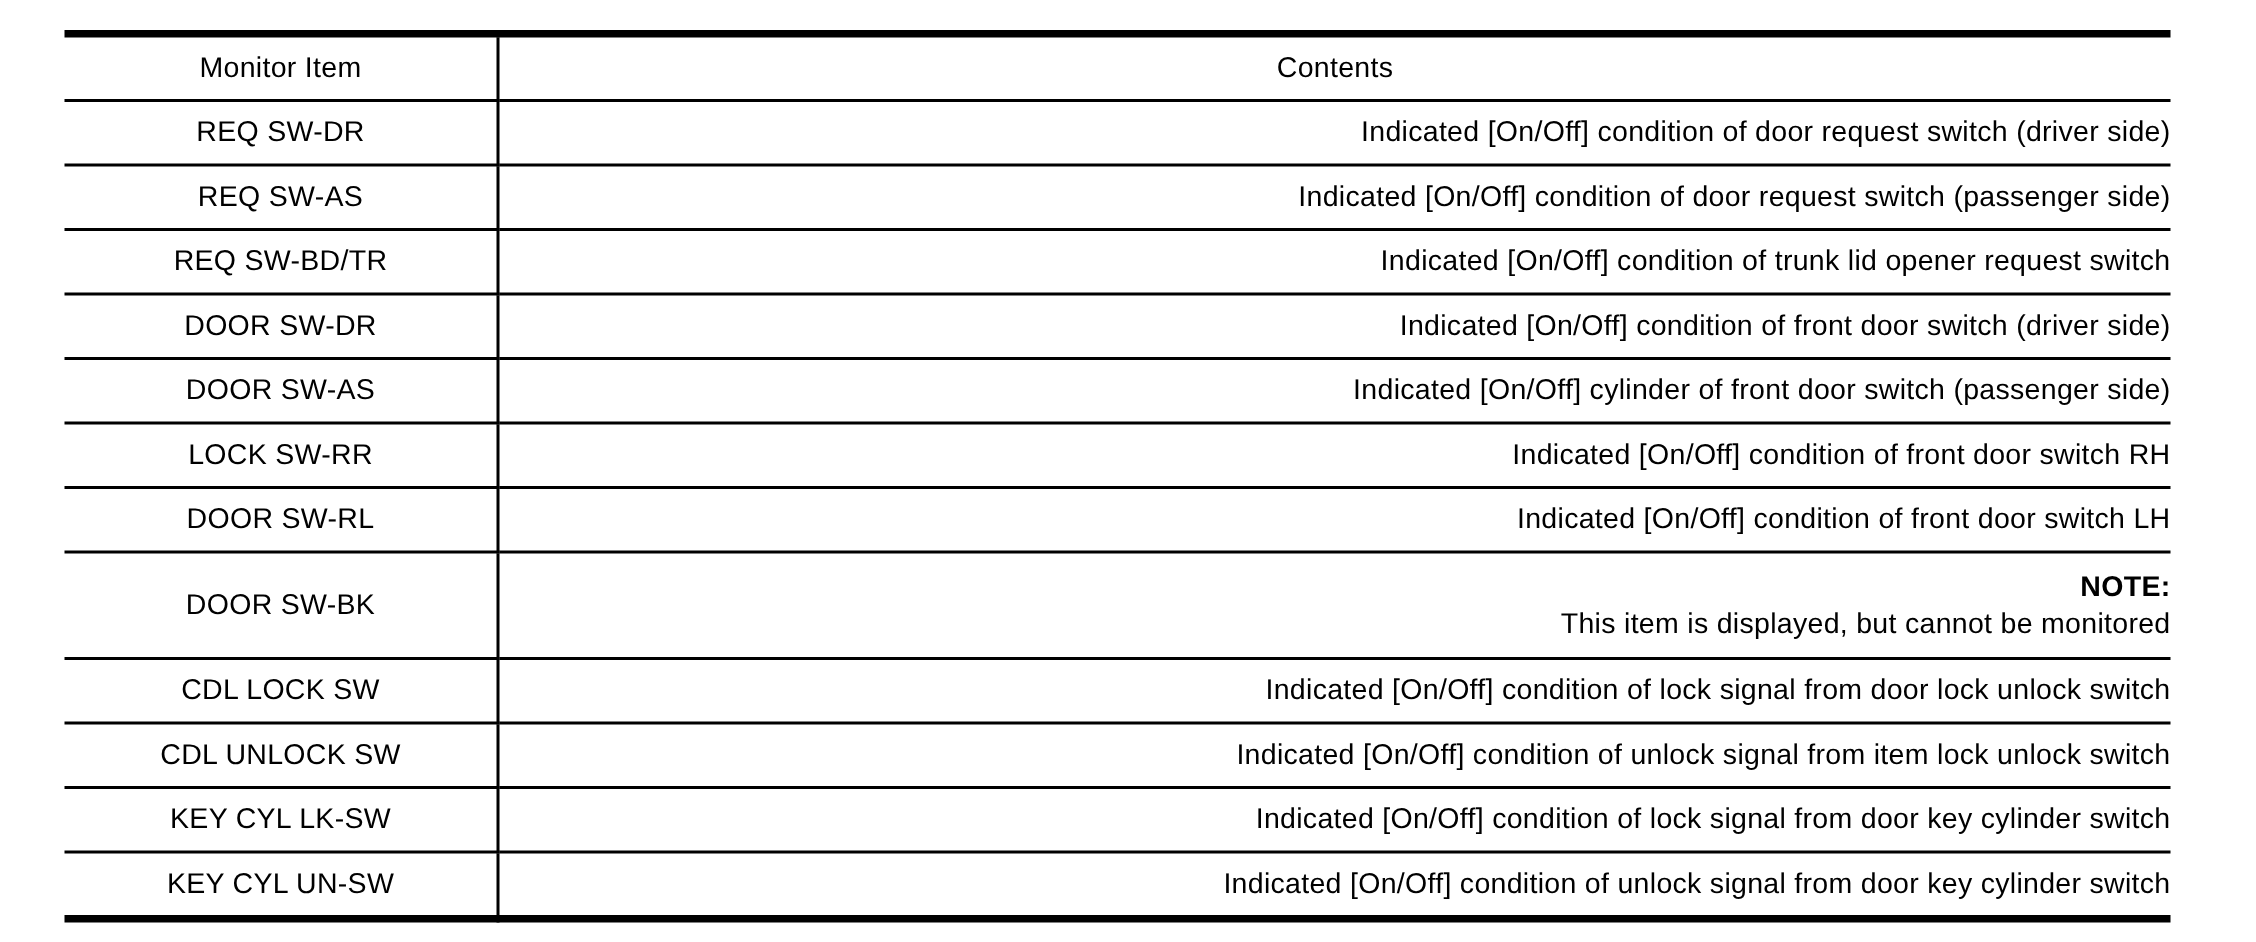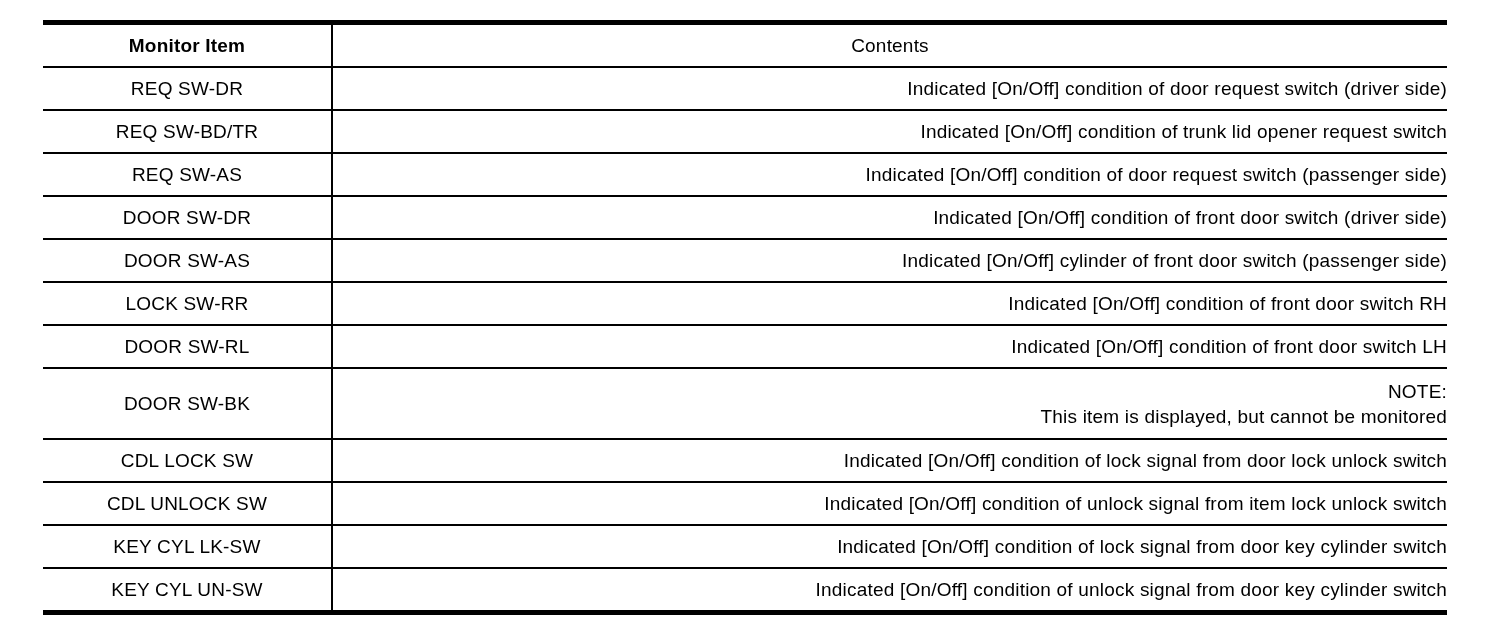--- a/index.html
+++ b/index.html
@@ -32,21 +32,20 @@
     border-bottom: 2px solid #000;
     padding: 0;
     vertical-align: middle;
     font-weight: normal;
     overflow: hidden;
     white-space: nowrap;
   }
   .monitor-table tr:last-child td { border-bottom: none; }
   .item-cell, th.item-head {
     border-right: 2px solid #000;
-    font-weight: bold;
   }
   th.item-head, th.contents-head {
     text-align: center;
     height: 41px;
   }
   .item-cell {
     text-align: center;
     padding-left: 17px;
     height: 41px;
   }
@@ -57,21 +56,21 @@
   }
   .note-cell {
     height: 69px;
     line-height: 25px;
     padding-top: 6px;
     padding-bottom: 6px;
     vertical-align: middle;
     white-space: normal;
   }
   .note-label {
-    font-weight: normal;
+    font-weight: bold;
   }
 </style>
 </head>
 <body>
 
 <table class="monitor-table">
   <colgroup>
     <col class="col-item">
     <col class="col-contents">
   </colgroup>
@@ -80,26 +79,26 @@
       <th class="item-head">Monitor Item</th>
       <th class="contents-head">Contents</th>
     </tr>
   </thead>
   <tbody>
     <tr>
       <td class="item-cell">REQ SW-DR</td>
       <td class="contents-cell">Indicated [On/Off] condition of door request switch (driver side)</td>
     </tr>
     <tr>
+      <td class="item-cell">REQ SW-AS</td>
+      <td class="contents-cell">Indicated [On/Off] condition of door request switch (passenger side)</td>
+    </tr>
+    <tr>
       <td class="item-cell">REQ SW-BD/TR</td>
       <td class="contents-cell">Indicated [On/Off] condition of trunk lid opener request switch</td>
-    </tr>
-    <tr>
-      <td class="item-cell">REQ SW-AS</td>
-      <td class="contents-cell">Indicated [On/Off] condition of door request switch (passenger side)</td>
     </tr>
     <tr>
       <td class="item-cell">DOOR SW-DR</td>
       <td class="contents-cell">Indicated [On/Off] condition of front door switch (driver side)</td>
     </tr>
     <tr>
       <td class="item-cell">DOOR SW-AS</td>
       <td class="contents-cell">Indicated [On/Off] cylinder of front door switch (passenger side)</td>
     </tr>
     <tr>

